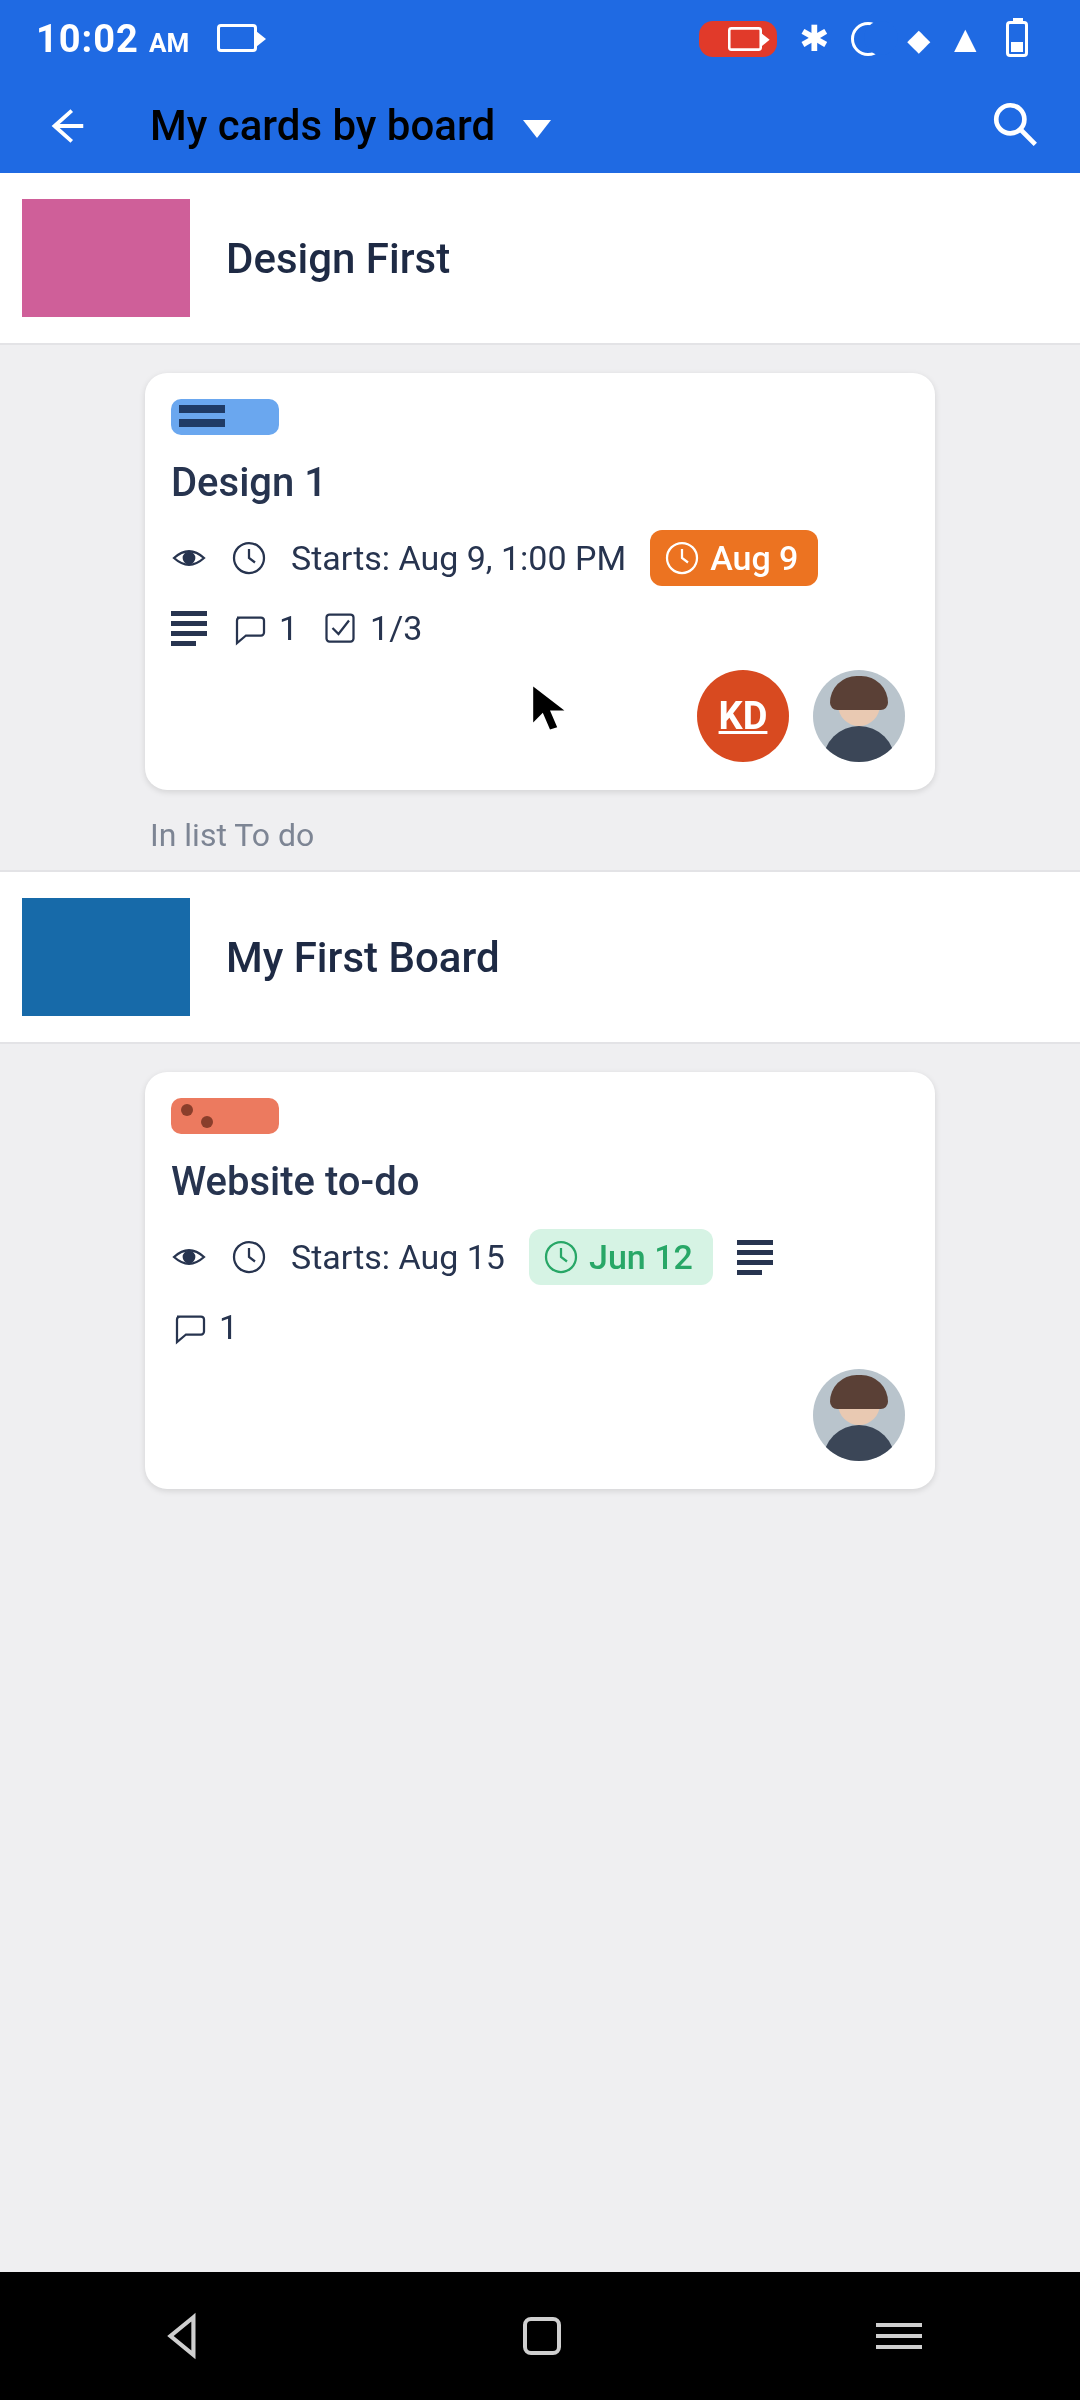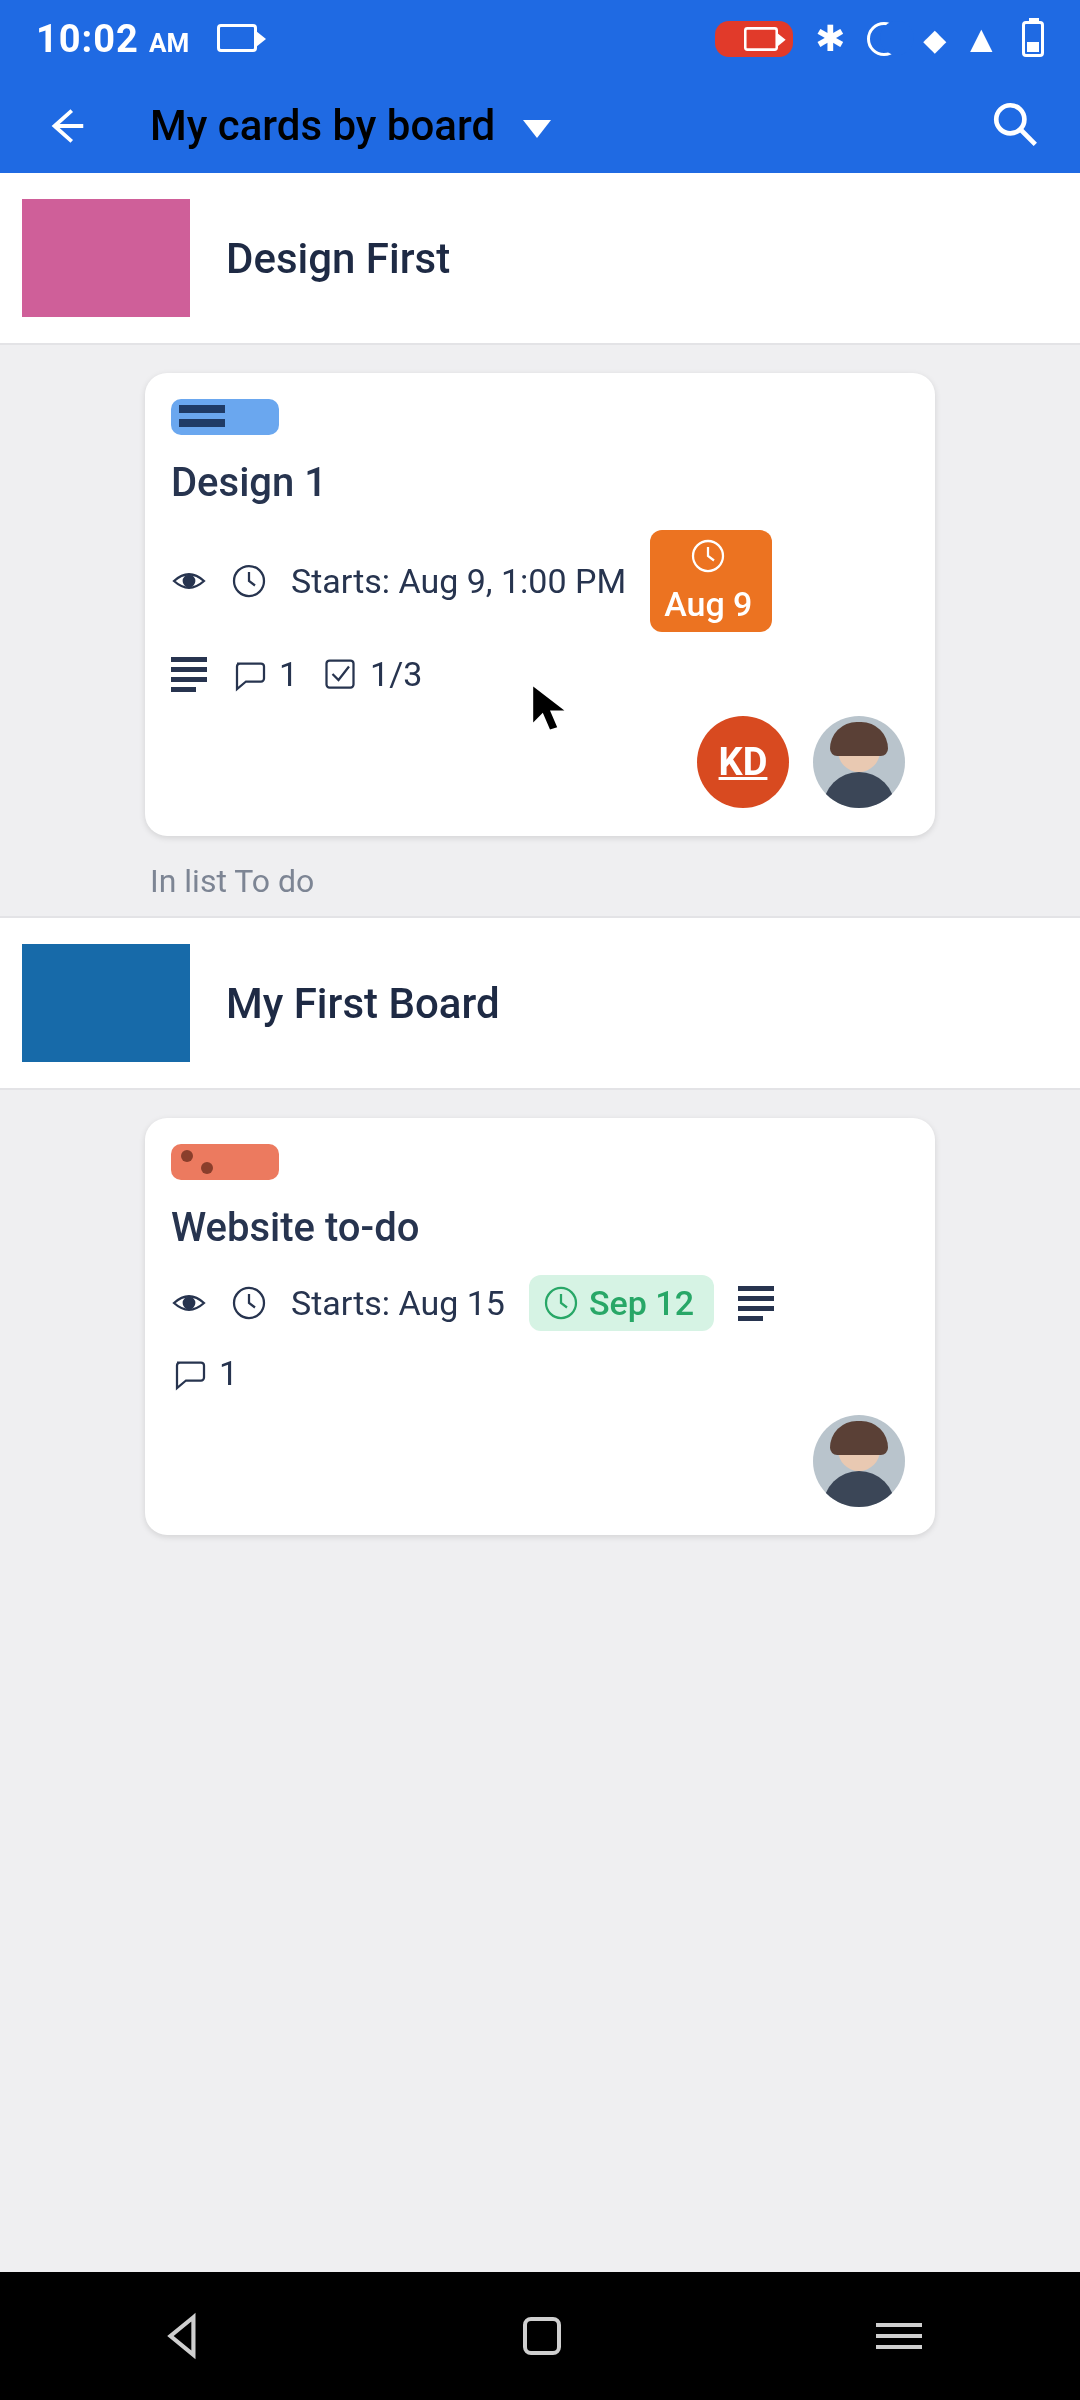--- a/index.html
+++ b/index.html
@@ -1,20 +1,20 @@
 <!DOCTYPE html>
 <html><head>
 <meta charset="utf-8">
 <style>
   * { box-sizing: border-box; margin: 0; padding: 0; }
   html, body { width: 1080px; height: 2400px; font-family: -apple-system, Roboto, "Helvetica Neue", Arial, sans-serif; background:#efeff1; }
   .screen { width:1080px; height:2400px; background:#efeff1; position:relative; overflow:hidden; }
 
   
-  .statusbar { height:78px; background:#1f6ae3; color:#fff; display:flex; align-items:center; justify-content:space-between; padding:0 36px 0 36px; }
+  .statusbar { height:78px; background:#1f6ae3; color:#fff; display:flex; align-items:center; justify-content:space-between; padding:0 52px 0 36px; }
   .sb-left { display:flex; align-items:baseline; gap:14px; }
   .sb-time { font-size:38px; font-weight:700; letter-spacing:1px; }
   .sb-ampm { font-size:26px; font-weight:700; margin-left:-4px;}
   .sb-cam { width:40px; height:28px; border:3px solid #fff; border-radius:4px; position:relative; margin-left:14px; }
   .sb-cam::after { content:""; position:absolute; right:-12px; top:4px; width:0; height:0; border-top:8px solid transparent; border-bottom:8px solid transparent; border-left:10px solid #fff; }
   .sb-right { display:flex; align-items:center; gap:22px; }
   .badge-red { background:#e13a2a; border-radius:14px; padding:4px 12px; display:flex; align-items:center; }
   .badge-red .sb-cam{ border-color:#fff; transform:scale(.85);}
   .bt-icon { font-size:36px; }
   .moon { width:34px; height:34px; border:3px solid #fff; border-radius:50%; position:relative; }
@@ -50,21 +50,21 @@
   .strip-blue::before, .strip-blue::after { content:""; position:absolute; left:8px; height:8px; width:46px; background:#1f3b66;}
   .strip-blue::before { top:6px;} .strip-blue::after { top:20px;}
   .strip-red { background:#ec7a5f; position:relative;}
   .strip-red::before { content:""; position:absolute; width:12px; height:12px; background:#8a3e2b; border-radius:50%; left:10px; top:6px;}
   .strip-red::after { content:""; position:absolute; width:12px; height:12px; background:#8a3e2b; border-radius:50%; left:30px; top:18px;}
   .card-title { font-size:40px; color:#27344f; font-weight:500; margin-bottom:24px; }
   .meta-row { display:flex; align-items:center; gap:24px; margin-bottom:22px; flex-wrap:wrap; color:#27344f;}
   .ic { width:36px; height:36px; stroke:#27344f; stroke-width:3; fill:none; flex-shrink:0;}
   .meta-text { font-size:34px; }
   .due { display:inline-flex; align-items:center; gap:10px; border-radius:12px; padding:8px 20px 8px 14px; font-size:34px; font-weight:500;}
-  .due-orange { background:#ec7321; color:#fff;flex-direction:column; }
+  .due-orange { background:#ec7321; color:#fff; }
   .due-orange .ic { stroke:#fff; }
   .due-green { background:#d6f3e4; color:#28a767; }
   .due-green .ic { stroke:#28a767; }
   .desc-lines { width:36px; }
   .desc-lines div { height:5px; background:#27344f; margin-bottom:5px; }
   .desc-lines div:last-child { width:70%; margin-bottom:0;}
   .count { font-size:34px; color:#27344f; margin-left:-12px;}
   .members { display:flex; justify-content:flex-end; gap:24px; margin-top:14px; }
   .avatar { width:92px; height:92px; border-radius:50%; display:flex; align-items:center; justify-content:center; font-size:38px; font-weight:700; color:#fff;text-decoration:underline; }
   .av-orange { background:#d84a20; }
@@ -201,21 +201,21 @@
         <svg class="ic" viewBox="0 0 48 48">
             <circle cx="24" cy="24" r="20"></circle>
             <path d="M24 12 V24 L32 30"></path>
           </svg>
         <span class="meta-text">Starts: Aug 15</span>
         <span class="due due-green">
           <svg class="ic" viewBox="0 0 48 48">
               <circle cx="24" cy="24" r="20"></circle>
               <path d="M24 12 V24 L32 30"></path>
             </svg>
-          <span>Sep 12</span>
+          <span>Jun 12</span>
         </span>
         <div class="desc-lines">
             <div></div>
             <div></div>
             <div></div>
             <div></div>
           </div>
       </div>
       <div class="meta-row">
         <svg class="ic" viewBox="0 0 48 48">

